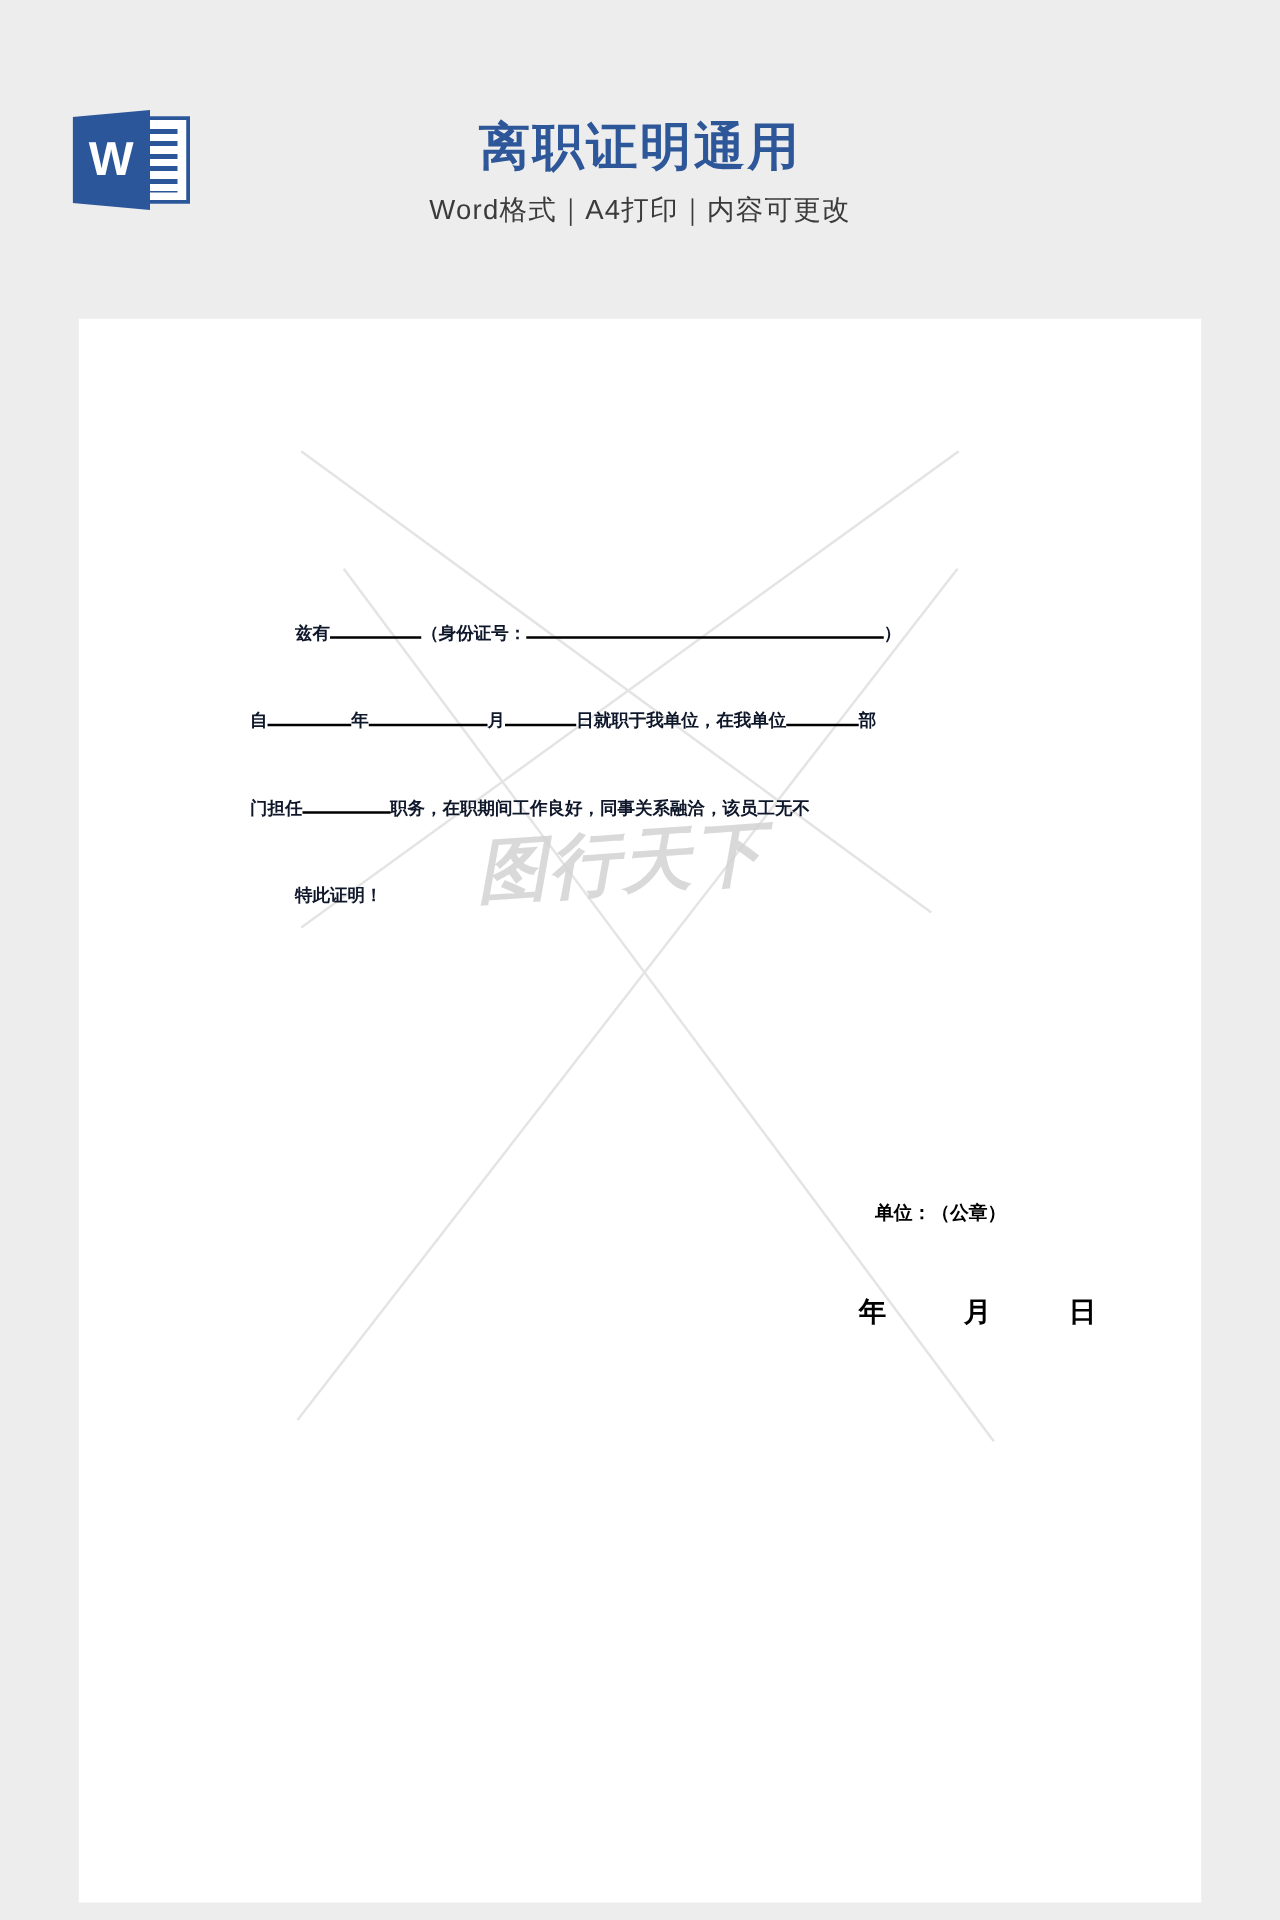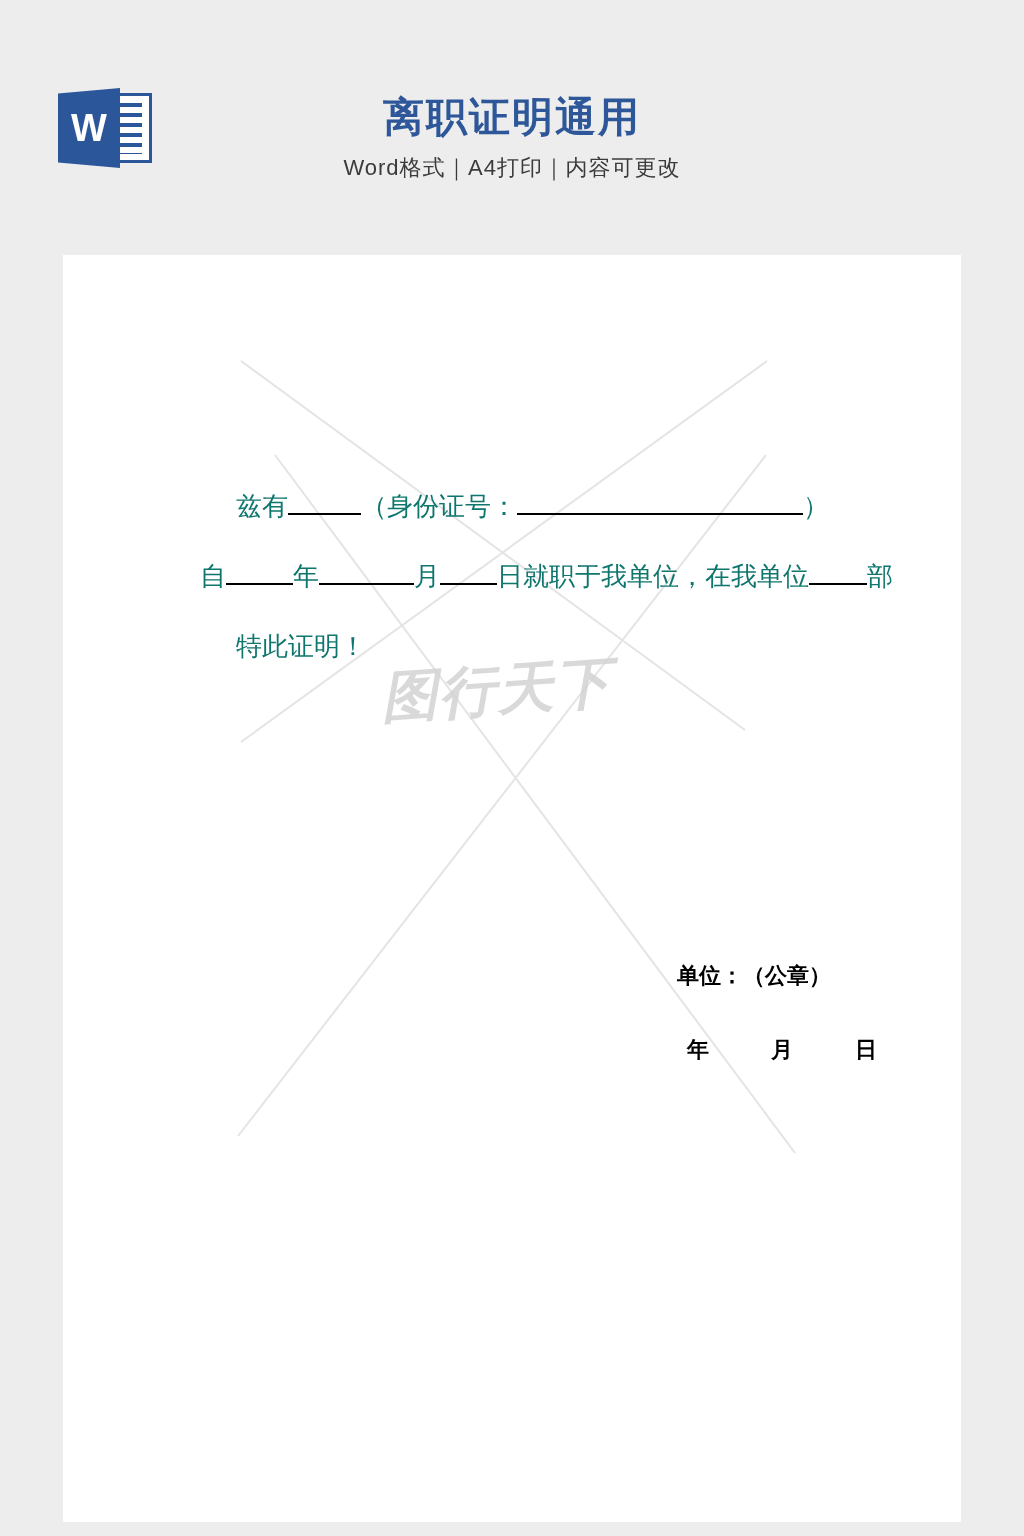--- a/index.html
+++ b/index.html
@@ -34,26 +34,26 @@
   .wm-text{position:absolute;left:318px;top:398px;
     font-size:56px;font-weight:bold;font-style:italic;
     color:#d3d3d3;letter-spacing:2px;opacity:.85;
     transform:rotate(-4deg);white-space:nowrap;}
 
   .doc-title{position:absolute;left:0;right:0;top:110px;text-align:center;
     font-size:30px;font-weight:bold;color:#000;
     letter-spacing:24px;padding-left:24px;}
 
   .doc-body{position:absolute;left:137px;top:216px;width:700px;
-    font-size:26px;font-weight:normal;color:#0f766e;}
+    font-size:14px;font-weight:bold;color:#0f172a;}
   .doc-line{height:70px;line-height:70px;white-space:nowrap;}
   .blank{display:inline-block;border-bottom:2px solid #000;height:20px;vertical-align:baseline;}
 
-  .sign-unit{position:absolute;top:706px;right:130px;
-    font-size:22px;font-weight:bold;color:#000;white-space:nowrap;}
+  .sign-unit{position:absolute;top:706px;right:156px;
+    font-size:15px;font-weight:bold;color:#000;white-space:nowrap;}
   .sign-date{position:absolute;top:780px;right:84px;
     font-size:22px;font-weight:bold;color:#000;display:flex;gap:62px;}
 </style>
 </head>
 <body>
 
 <div id="canvas">
 
   <div class="word-icon">
     <div class="wi-page">
@@ -75,20 +75,21 @@
       <line x1="703" y1="200" x2="175" y2="881" stroke="#e4e4e4" stroke-width="2"></line>
       <line x1="212" y1="200" x2="732" y2="898" stroke="#e4e4e4" stroke-width="2"></line>
     </svg>
 
     <div class="wm-text">图行天下</div>
 
 
     <div class="doc-body">
         <div class="doc-line" style="padding-left: 36px;"><span>兹有</span><span class="blank" style="width: 73px;"></span><span>（身份证号：</span><span class="blank" style="width: 286px;"></span><span>）</span></div>
         <div class="doc-line"><span>自</span><span class="blank" style="width: 67px;"></span><span>年</span><span class="blank" style="width: 95px;"></span><span>月</span><span class="blank" style="width: 57px;"></span><span>日就职于我单位，在我单位</span><span class="blank" style="width: 58px;"></span><span>部</span></div>
+        <div class="doc-line"><span>门担任</span><span class="blank" style="width: 70px;"></span><span>职务，在职期间工作良好，同事关系融洽，该员工无不</span></div>
         <div class="doc-line" style="padding-left: 36px;"><span>特此证明！</span></div>
       </div>
 
     <div class="sign-unit">单位：（公章）</div>
     <div class="sign-date">
         <span>年</span>
         <span>月</span>
         <span>日</span>
       </div>
 

